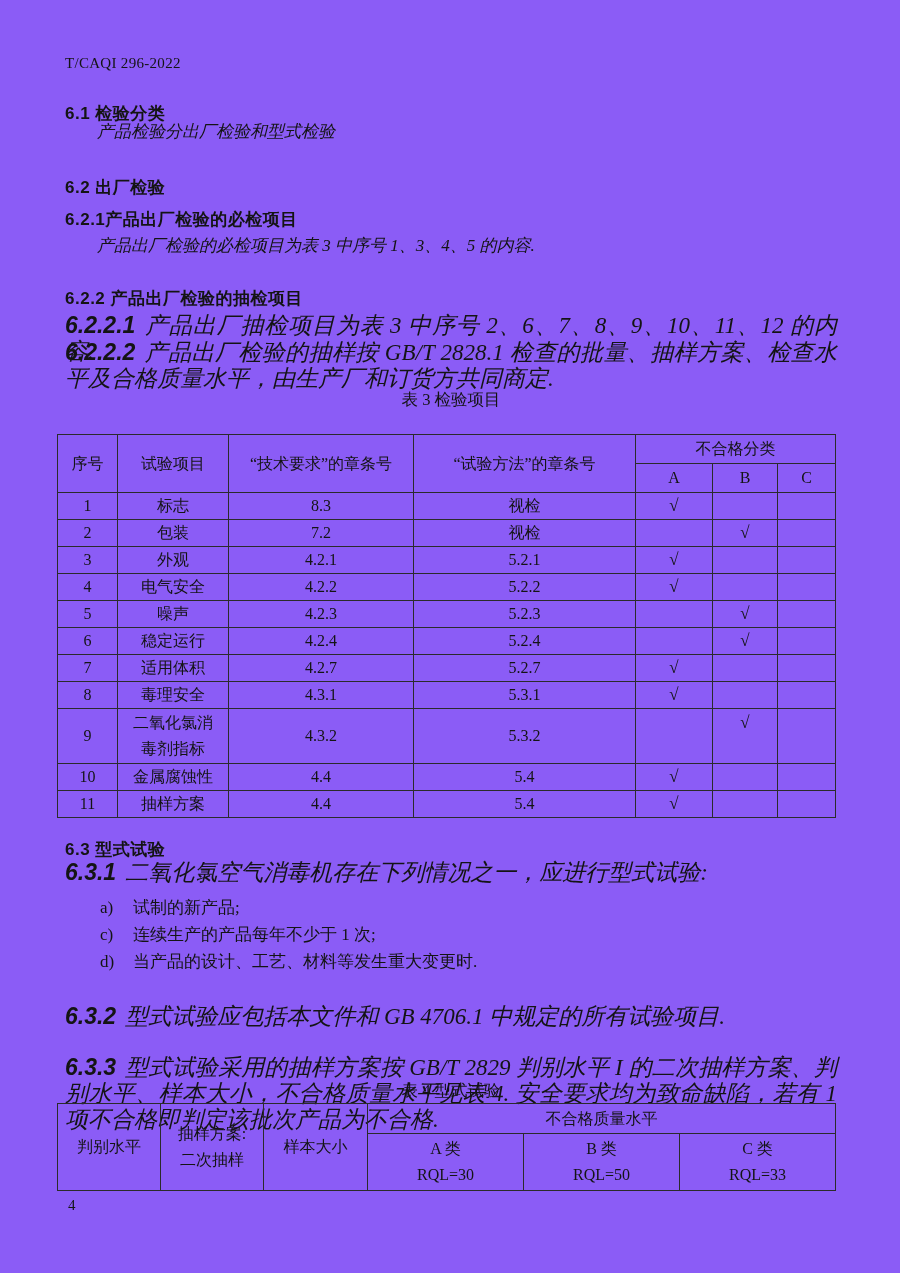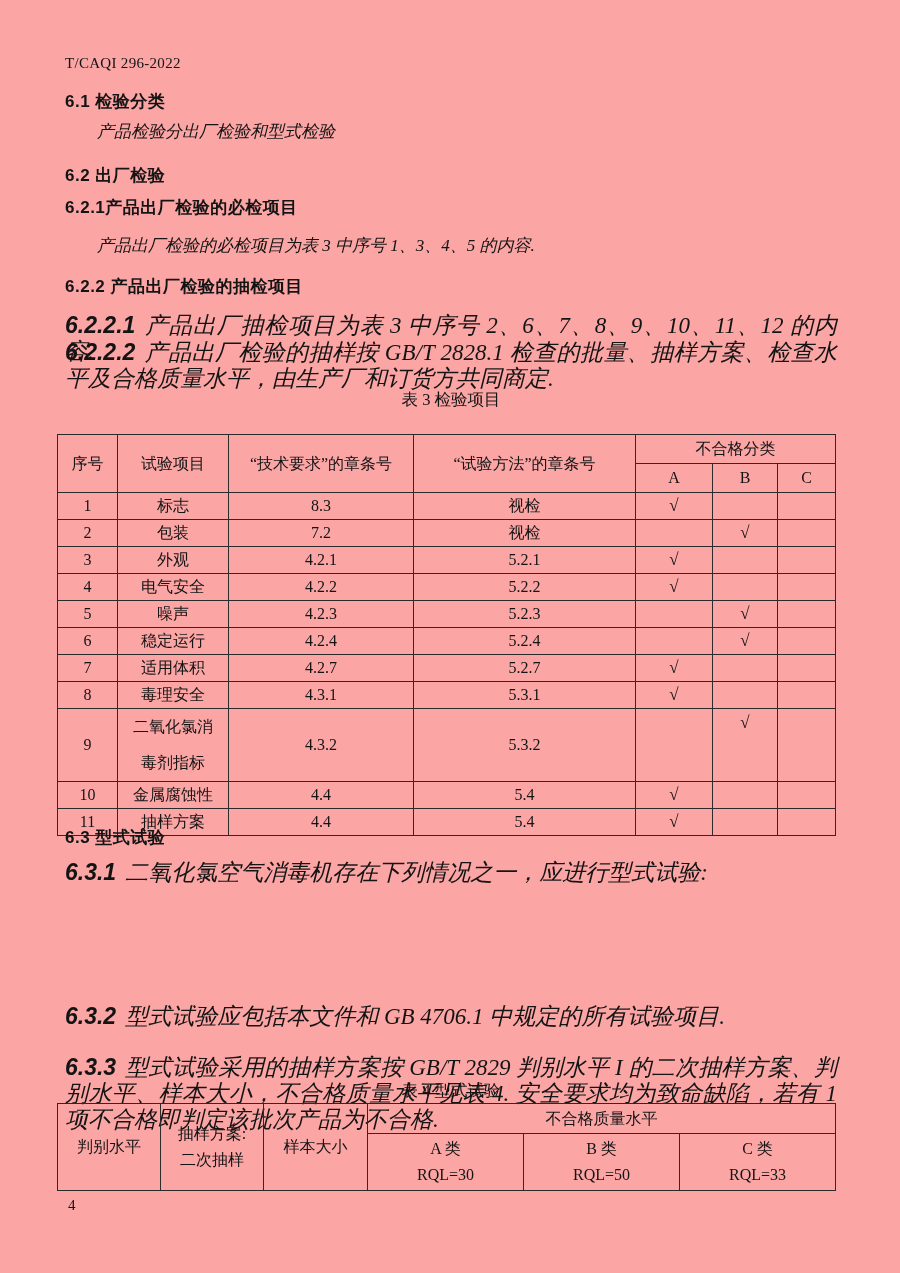--- a/index.html
+++ b/index.html
@@ -1,35 +1,36 @@
 <!DOCTYPE html>
 <html><head>
 <meta charset="utf-8">
 <style>
   * { box-sizing: border-box; }
   html, body { margin: 0; padding: 0; background: #e8e8e8; }
   .page {
     position: relative;
     width: 900px; height: 1273px;
     margin: 0 auto;
-    background: #fca5a5;
+    background: #8b5cf6;
     color: #141414;
     font-family: "Liberation Serif", "DejaVu Serif", serif;
     overflow: hidden;
   }
   .content { position: absolute; left: 65px; top: 0; width: 772px; }
   .abs { position: absolute; left: 0; right: 0; margin: 0; }
 
   .doc-code { font-size: 15px; letter-spacing: 0.3px; }
 
   .h {
     font-family: "Liberation Sans", "DejaVu Sans", sans-serif;
     font-weight: 700;
     font-size: 17px;
     letter-spacing: 0.5px;
+    margin-top: 12px;
   }
 
   .body-text { font-size: 17px; line-height: 26px; }
   .indent { text-indent: 32px; font-style: italic; }
 
   .clause { font-size: 23px; line-height: 26px; text-align: justify; font-style: italic; }
   .clause .num {
     font-family: "Liberation Sans", "DejaVu Sans", sans-serif;
     font-weight: 700;
     margin-right: 9px;
@@ -54,21 +55,21 @@
     text-align: center;
     vertical-align: middle;
     font-weight: 400;
     padding: 0;
     line-height: 20px;
     overflow: hidden;
   }
   .t3 thead tr { height: 29px; }
   .t3 tbody tr { height: 27px; }
   .t3 tbody tr.tall { height: 55px; }
-  .narrow { display: inline-block; max-width: 92px; line-height: 36px; }
+  .narrow { display: inline-block; max-width: 92px; line-height: 26px; }
   .check { font-size: 17px; }
 
   .t4 tr.t4-r1 { height: 30px; }
   .t4 tr.t4-r2 { height: 57px; }
   .two-line div { line-height: 26px; }
 
   .page-num { font-size: 15px; }
 </style>
 </head>
 <body>
@@ -226,20 +227,29 @@
       </table>
     </div>
 
     <h2 class="h abs" style="top:826px">6.3 型式试验</h2>
 
     <p class="clause abs" style="top:859px">
       <span class="num">6.3.1</span><span>二氧化氯空气消毒机存在下列情况之一，应进行型式试验:</span>
     </p>
 
     <div class="list-block abs" style="top:894px">
+      <div class="list-item">
+        <span class="list-label">a)</span><span>试制的新产品;</span>
+      </div>
+      <div class="list-item">
+        <span class="list-label">c)</span><span>连续生产的产品每年不少于 1 次;</span>
+      </div>
+      <div class="list-item">
+        <span class="list-label">d)</span><span>当产品的设计、工艺、材料等发生重大变更时.</span>
+      </div>
     </div>
 
     <p class="clause abs" style="top:1003px">
       <span class="num">6.3.2</span><span>型式试验应包括本文件和 GB 4706.1 中规定的所有试验项目.</span>
     </p>
     <p class="clause abs" style="top:1054px">
       <span class="num">6.3.3</span><span>型式试验采用的抽样方案按 GB/T 2829 判别水平 I 的二次抽样方案、判别水平、样本大小，不合格质量水平见表 4. 安全要求均为致命缺陷，若有 1 项不合格即判定该批次产品为不合格.</span>
     </p>
 
     <div class="table-caption abs" style="top:1080px">表 4 型式试验</div>

